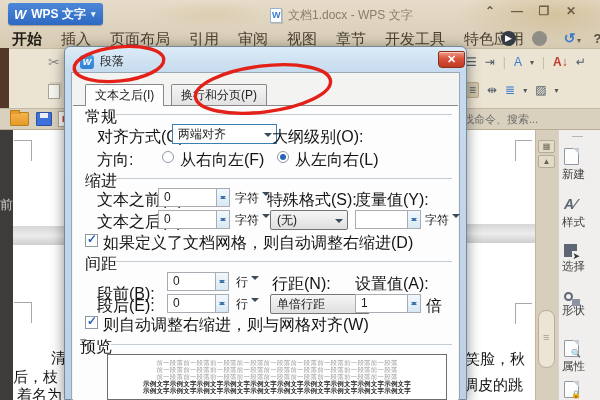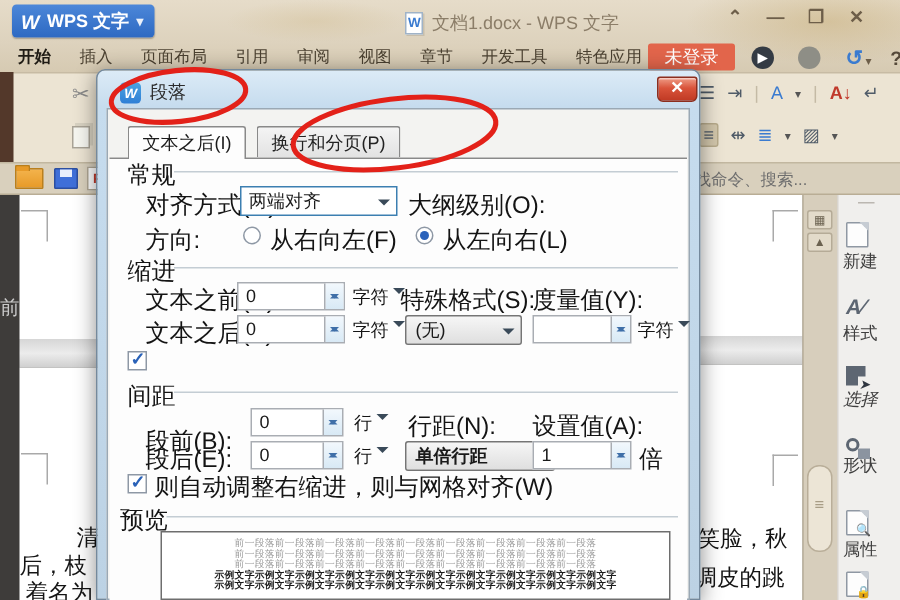--- a/index.html
+++ b/index.html
@@ -20,21 +20,21 @@
     font-weight:bold; font-size:12px; box-shadow:0 1px 1px rgba(0,0,0,.25); }
   .app-logo { font-style:italic; font-size:13px; }
   .app-caret { font-size:9px; opacity:.9; }
   .doc-title { left:270px; top:7px; display:flex; align-items:center; gap:6px; color:#8b7d68; font-size:12px; }
   .doc-ico { width:12px; height:15px; background:#fff; border:1px solid #9fb3c8; position:relative;
     box-shadow:1px 1px 0 rgba(0,0,0,.1); }
   .doc-ico span { position:absolute; left:1px; top:1px; font-size:9px; font-weight:bold; color:#3a7bd0; line-height:11px;}
   .winctl { top:4px; color:#6d5e49; font-weight:bold; font-size:12px; width:18px; text-align:center; cursor:default; }
 
   
-  .menubar { left:10px; top:29px; display:flex; gap:15px; font-size:11px; color:#4b4131; align-items:center; }
+  .menubar { left:10px; top:29px; display:flex; gap:15px; font-size:15px; color:#4b4131; align-items:center; }
   .menutab { padding:1px 2px; white-space:nowrap; }
   .menutab.active { color:#1f1b14; font-weight:bold; }
   .login-btn { left:432px; top:29px; width:58px; height:18px; background:#e2654b; color:#fff;
     text-align:center; line-height:18px; font-size:12px; border-radius:2px; }
   .circ { top:31px; width:15px; height:15px; border-radius:50%; text-align:center; line-height:15px;
     font-size:9px; color:#fff; }
   .c1 { left:501px; background:#343b44; }
   .c2 { left:532px; background:#8e8e86; }
   .c3 { left:562px; background:transparent; color:#3a7bd0; font-size:14px; font-weight:bold; line-height:14px;}
   .c3caret { left:577px; top:36px; font-size:8px; color:#6d5e49; }
@@ -188,21 +188,20 @@
     <span class="menutab active">开始</span>
     <span class="menutab">插入</span>
     <span class="menutab">页面布局</span>
     <span class="menutab">引用</span>
     <span class="menutab">审阅</span>
     <span class="menutab">视图</span>
     <span class="menutab">章节</span>
     <span class="menutab">开发工具</span>
     <span class="menutab">特色应用</span>
   </div>
-  <div class="abs login-btn">未登录</div>
   <span class="abs circ c1">▶</span>
   <span class="abs circ c2"></span>
   <span class="abs circ c3">↺</span>
   <span class="abs c3caret">▾</span>
   <span class="abs circ c4">?</span>
 
   <div class="abs ribbon"></div>
   <div class="abs leftstrip-top"></div>
 
   <span class="abs rib-ico scissors">✂</span>
@@ -261,21 +260,21 @@
   <span class="abs panel-handle">—</span>
 
   <div class="abs pitem" style="top:148px;">
     <div class="picon pg-ic"></div>
     <span>新建</span>
   </div>
   <div class="abs pitem" style="top:196px;">
     <div class="picon styl-ic">A⁄</div>
     <span>样式</span>
   </div>
-  <div class="abs pitem" style="top:244px;font-style:italic;">
+  <div class="abs pitem" style="top:244px;">
     <div class="picon sel-ic"></div>
     <span>选择</span>
   </div>
   <div class="abs pitem" style="top:292px;">
     <div class="picon shp-ic"></div>
     <span>形状</span>
   </div>
   <div class="abs pitem" style="top:340px;">
     <div class="picon pg-ic">
         <span class="badge">🔍</span>
@@ -298,21 +297,21 @@
   <div class="abs dlg-body"></div>
 
   <div class="abs tab active">文本之后(I)</div>
   <div class="abs tab idle">换行和分页(P)</div>
   <div class="abs tabpage"></div>
 
   <span class="abs dl" style="left:85px; top:107px;">常规</span>
   <div class="abs group-line" style="left:116px; top:114px; width:336px;"></div>
 
   <span class="abs dl" style="left:97px; top:127px;">对齐方式(G):</span>
-  <div class="abs dd" style="left:160px; top:124px; width:105px;">
+  <div class="abs dd" style="left:172px; top:124px; width:105px;">
     <span>两端对齐</span><span class="arr"></span>
   </div>
   <span class="abs dl" style="left:272px; top:127px;">大纲级别(O):</span>
 
   <span class="abs dl" style="left:97px; top:150px;">方向:</span>
   <div class="abs radio" style="left:162px; top:151px;"></div>
   <span class="abs dl" style="left:180px; top:150px;">从右向左(F)</span>
   <div class="abs radio on" style="left:277px; top:151px;"></div>
   <span class="abs dl" style="left:295px; top:150px;">从左向右(L)</span>
 
@@ -348,20 +347,21 @@
     <span class="btns">
         <span class="up"></span>
         <span class="dn"></span>
       </span>
   </div>
   <span class="abs unit" style="left:425px; top:212px;">字符</span>
 
   <div class="abs cb" style="left:85px; top:234px;">
       <span>✓</span>
     </div>
+  <span class="abs dl" style="left:103px; top:233px;">如果定义了文档网格，则自动调整右缩进(D)</span>
 
   <span class="abs dl" style="left:85px; top:254px;">间距</span>
   <div class="abs group-line" style="left:116px; top:261px; width:336px;"></div>
 
   <span class="abs dl" style="left:97px; top:284px;">段前(B):</span>
   <div class="abs spin" style="left:167px; top:272px; width:62px;">
     <span>0</span>
     <span class="btns">
         <span class="up"></span>
         <span class="dn"></span>
@@ -373,21 +373,21 @@
 
   <span class="abs dl" style="left:97px; top:296px;">段后(E):</span>
   <div class="abs spin" style="left:167px; top:294px; width:62px;">
     <span>0</span>
     <span class="btns">
         <span class="up"></span>
         <span class="dn"></span>
       </span>
   </div>
   <span class="abs unit" style="left:236px; top:296px;">行</span>
-  <div class="abs ddg" style="left:270px; top:294px; width:100px;font-weight:bold;">
+  <div class="abs ddg" style="left:270px; top:294px; width:100px;">
     <span>单倍行距</span><span class="arr"></span>
   </div>
   <div class="abs spin" style="left:355px; top:294px; width:66px;">
     <span>1</span>
     <span class="btns">
         <span class="up"></span>
         <span class="dn"></span>
       </span>
   </div>
   <span class="abs dl" style="left:426px; top:296px;">倍</span>

